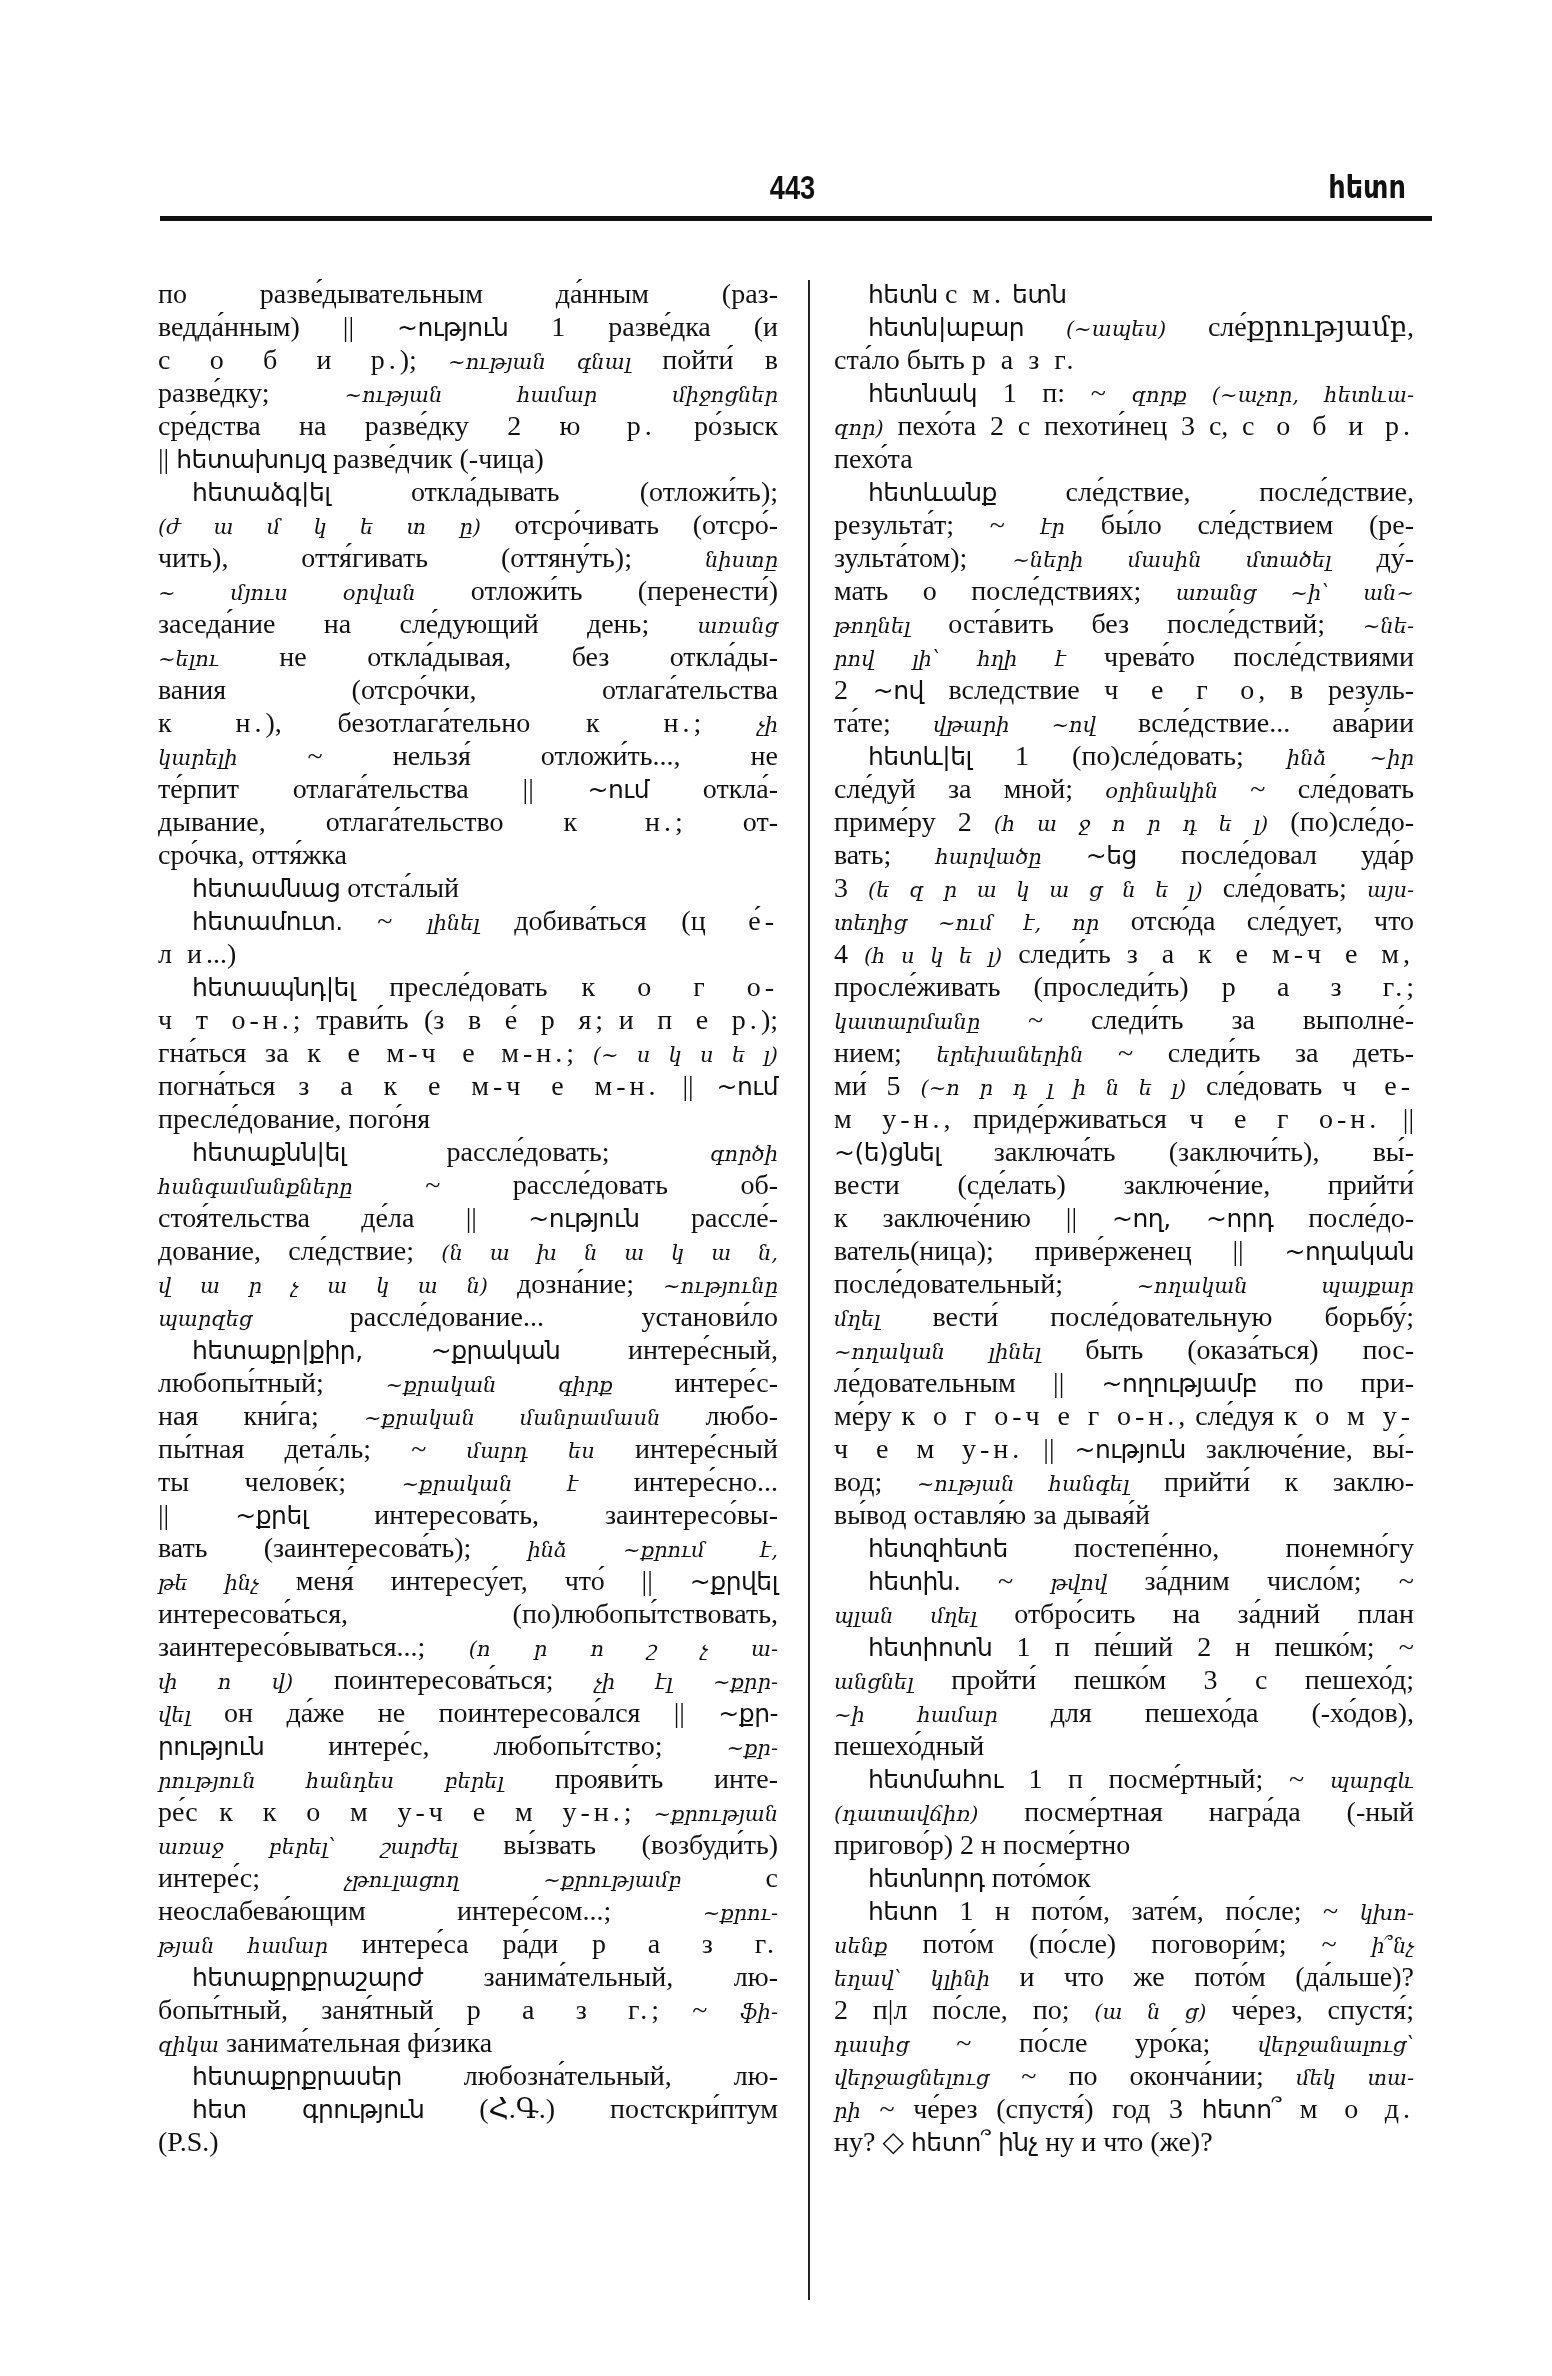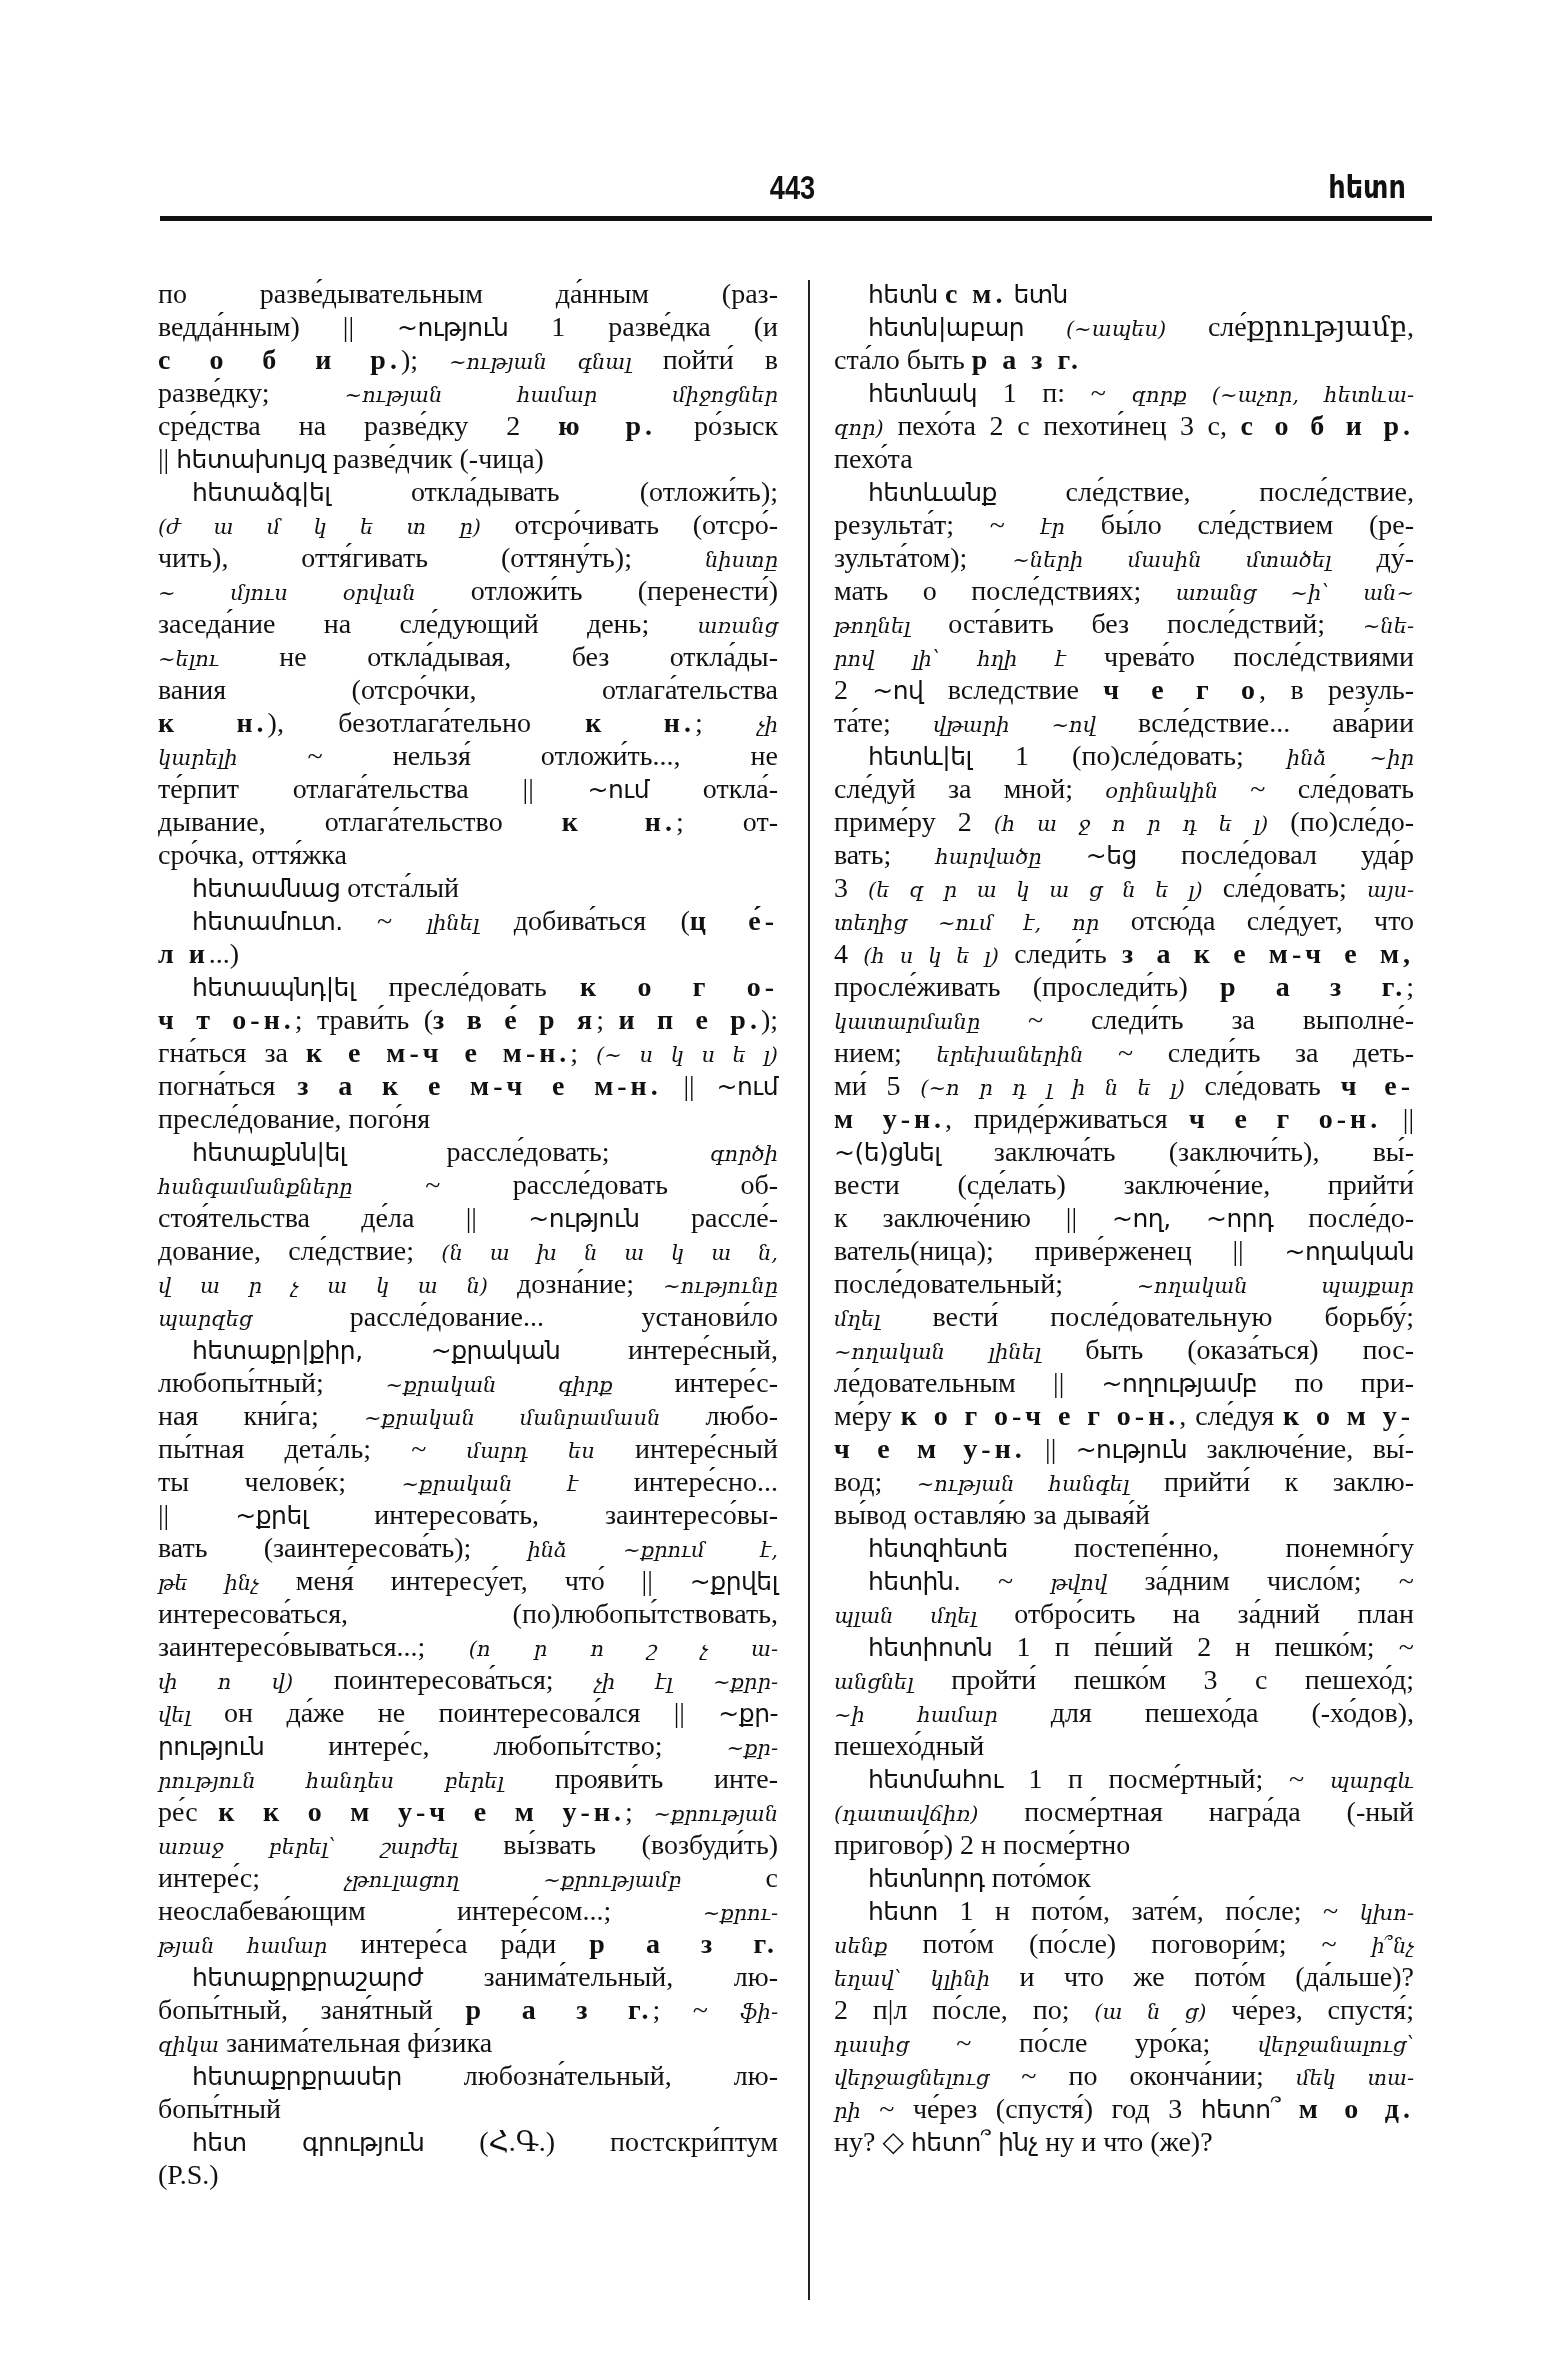--- a/index.html
+++ b/index.html
@@ -12,21 +12,21 @@
   .header-rule { position:absolute; left:160px; top:216px; width:1272px; height:5px; background:#111; }
   .column { position:absolute; top:277px; font-size:28px; line-height:33px; }
   .col-left { left:158px; width:620px; }
   .col-right { left:834px; width:580px; }
   .column-divider { position:absolute; left:808px; top:280px; width:2px; height:2020px; background:#222; }
   .line { display:block; white-space:nowrap; text-align:justify; text-align-last:justify; height:33px; overflow:visible; }
   .line.last { text-align-last:left; }
   .line.indent { padding-left:34px; }
   .hw { font-weight:normal; font-family:"DejaVu Sans",sans-serif; font-size:25px; letter-spacing:-0.5px; }
   .it { font-style:italic; font-family:"DejaVu Serif",serif; font-size:21px; }
-  .sp { letter-spacing:4px;font-weight:bold; }
+  .sp { letter-spacing:4px; }
   .nm { }
   .seg { }
 </style>
 </head>
 <body>
 
 <div>
   <div class="page-number">443</div>
   <div class="running-head">հետո</div>
   <div class="header-rule"></div>
@@ -80,21 +80,20 @@
       <span class="line"><span class="seg it">րություն հանդես բերել</span><span class="seg nm"> прояви́ть инте-</span></span>
       <span class="line"><span class="seg nm">ре́с </span><span class="seg sp">к к о м у-ч е м у-н.</span><span class="seg nm">; </span><span class="seg it">~քրության</span></span>
       <span class="line"><span class="seg it">առաջ բերել՝ շարժել</span><span class="seg nm"> вы́звать (возбуди́ть)</span></span>
       <span class="line"><span class="seg nm">интере́с; </span><span class="seg it">չթուլացող ~քրությամբ</span><span class="seg nm"> с</span></span>
       <span class="line"><span class="seg nm">неослабева́ющим интере́сом...; </span><span class="seg it">~քրու-</span></span>
       <span class="line"><span class="seg it">թյան համար</span><span class="seg nm"> интере́са ра́ди </span><span class="seg sp">р а з г.</span></span>
       <span class="line indent"><span class="seg hw">հետաքրքրաշարժ</span><span class="seg nm"> занима́тельный, лю-</span></span>
       <span class="line"><span class="seg nm">бопы́тный, заня́тный </span><span class="seg sp">р а з г.</span><span class="seg nm">; ~ </span><span class="seg it">ֆի-</span></span>
       <span class="line last"><span class="seg it">զիկա</span><span class="seg nm"> занима́тельная фи́зика</span></span>
       <span class="line indent"><span class="seg hw">հետաքրքրասեր</span><span class="seg nm"> любозна́тельный, лю-</span></span>
-      <span class="line last"><span class="seg nm">бопы́тный</span></span>
       <span class="line indent"><span class="seg hw">հետ գրություն</span><span class="seg nm"> (Հ.Գ.) постскри́птум</span></span>
       <span class="line last"><span class="seg nm">(P.S.)</span></span>
     </div>
   <div class="column-divider"></div>
   <div class="column col-right">
       <span class="line indent last"><span class="seg hw">հետն</span><span class="seg nm">  </span><span class="seg sp">с м.</span><span class="seg nm">  </span><span class="seg hw">ետն</span></span>
       <span class="line indent"><span class="seg hw">հետն|աբար</span><span class="seg nm"> </span><span class="seg it">(~ապես)</span><span class="seg nm"> сле́քրությամբ,</span></span>
       <span class="line last"><span class="seg nm">ста́ло быть </span><span class="seg sp">р а з г.</span></span>
       <span class="line indent"><span class="seg hw">հետնակ</span><span class="seg nm"> 1 п: ~ </span><span class="seg it">զորք (~աչոր, հետևա-</span></span>
       <span class="line"><span class="seg it">զոր)</span><span class="seg nm"> пехо́та 2 с пехоти́нец 3 с, </span><span class="seg sp">с о б и р.</span></span>

